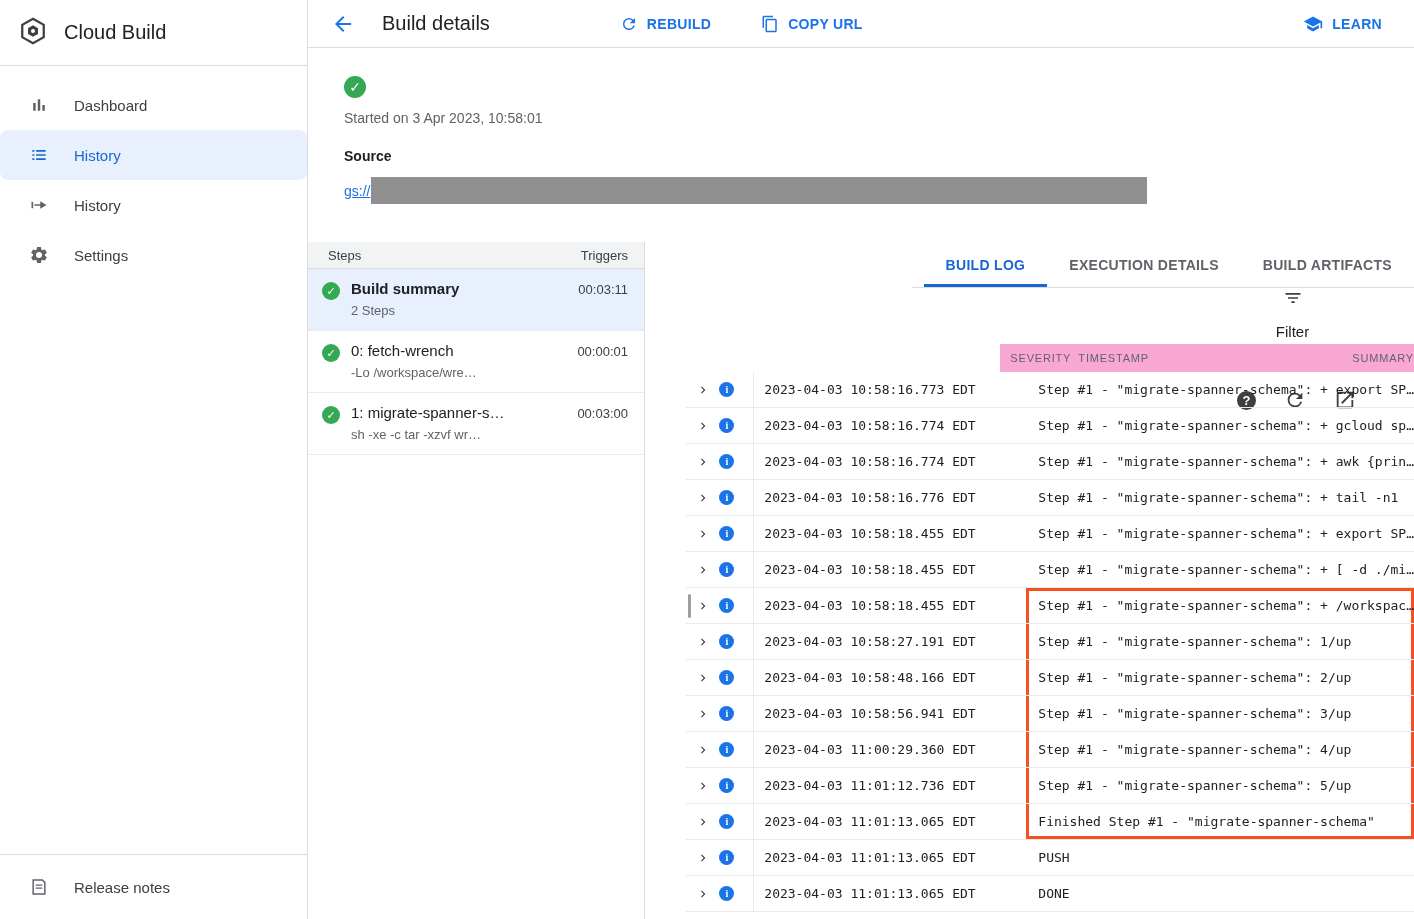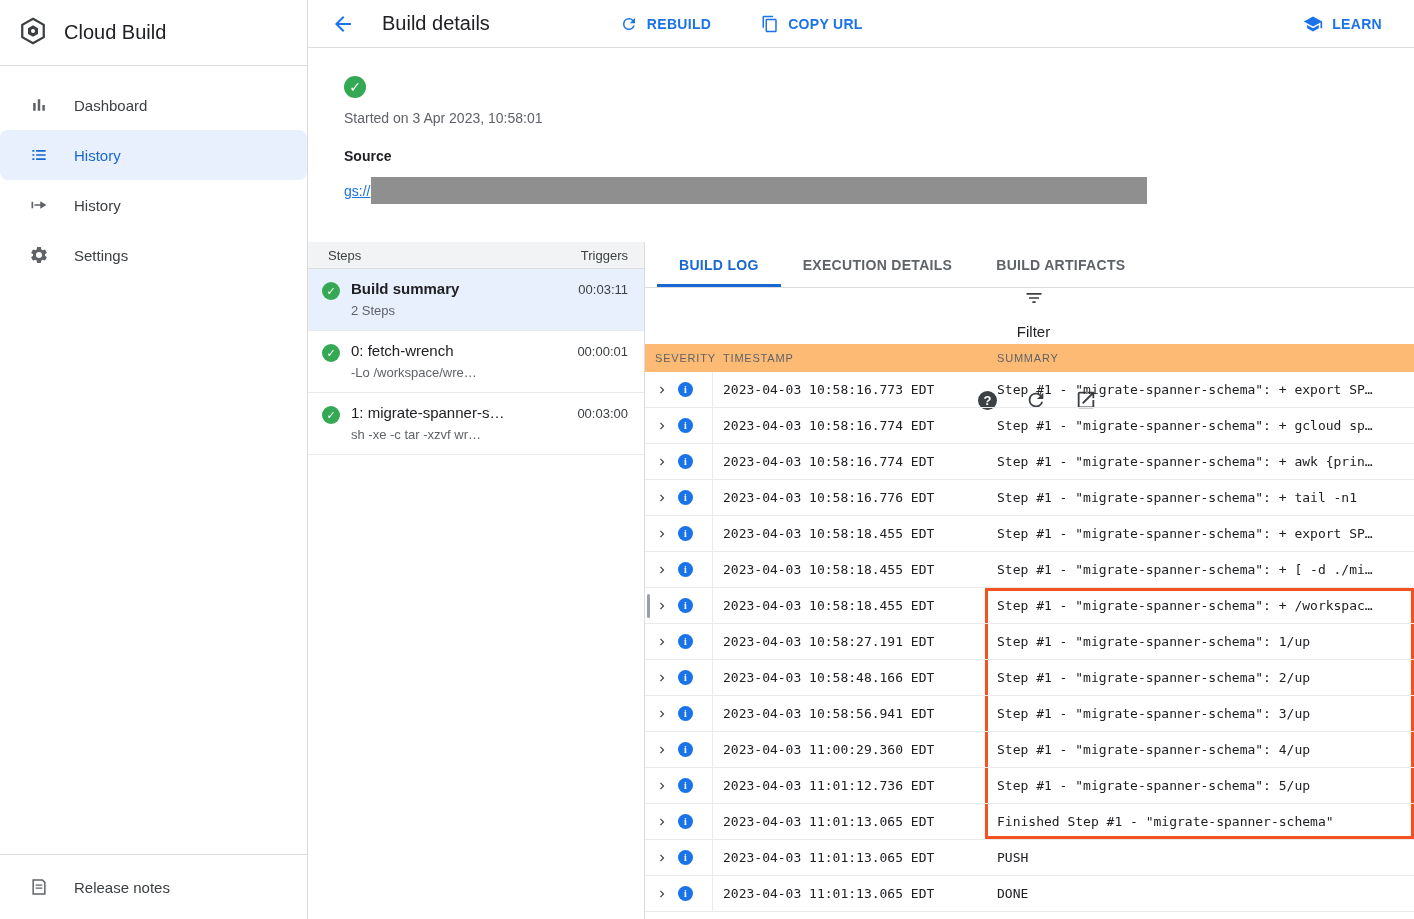--- a/index.html
+++ b/index.html
@@ -52,36 +52,36 @@
   .step-row { display:flex; gap:11px; padding:11px 16px 12px 14px; border-bottom:1px solid #e8eaed; cursor:pointer; }
   .step-row.selected { background:var(--selected-bg,#e8f0fe); }
   .step-check { width:18px; height:18px; flex-shrink:0; border-radius:50%; background:var(--green,#34a853); color:#fff; font-size:11px; display:flex; align-items:center; justify-content:center; margin-top:2px; }
   .step-main { flex:1; min-width:0; }
   .step-title { font-size:15px; color:#202124; white-space:nowrap; overflow:hidden; }
   .step-row.selected .step-title { font-weight:700; }
   .step-sub { margin-top:6px; font-size:13px; color:#5f6368; white-space:nowrap; overflow:hidden; }
   .step-duration { font-size:13px; color:#3c4043; flex-shrink:0; margin-top:2px;text-align:center; }
 
   
-  .log-panel { flex:1; min-width:0; display:flex; flex-direction:column; }
+  .log-panel { flex:1; min-width:0; display:flex; flex-direction:column;align-items:flex-end; }
   .tabs { display:flex; height:46px; flex-shrink:0; border-bottom:1px solid #dadce0; padding-left:12px; }
   .tab { padding:0 22px; display:flex; align-items:center; font-size:14px; font-weight:700; letter-spacing:.3px; color:#5f6368; cursor:pointer; position:relative; }
   .tab.selected { color:var(--accent-selected,#1967d2); }
   .tab.selected::after { content:""; position:absolute; left:0; right:0; bottom:0; height:3px; background:var(--accent-selected,#1967d2); }
 
   .filter-bar { height:56px; flex-shrink:0; display:flex; align-items:center; gap:15px; padding:0 20px 0 28px;flex-direction:column; }
   .filter-icon { color:#3c4043; display:flex; }
   .filter-label { font-size:15px; color:#202124; }
   .filter-input { flex:1; border:none; outline:none; font-size:15px; color:#202124; font-family:"Liberation Sans",sans-serif; }
   .filter-input::placeholder { color:#80868b; }
   .filter-actions { display:flex; align-items:center; gap:28px; margin-left:8px; }
   .icon-btn { display:flex; align-items:center; justify-content:center; cursor:pointer; color:#3c4043; }
   .help-circle { width:19px; height:19px; border-radius:50%; background:#3c4043; color:#fff; font-size:13px; font-weight:700; display:flex; align-items:center; justify-content:center; }
 
-  .log-header { height:28px; flex-shrink:0; background:#fdba74; display:flex; align-items:center; font-size:11px; font-weight:400; color:#5f6368; letter-spacing:.8px; }
+  .log-header { height:28px; flex-shrink:0; background:#f9a8d4; display:flex; align-items:center; font-size:11px; font-weight:400; color:#5f6368; letter-spacing:.8px; }
   .log-rows { flex:1; overflow:hidden; }
   .log-row { display:flex; height:36px; align-items:stretch; border-bottom:1px solid #e8eaed; font-family:"DejaVu Sans Mono", monospace; font-size:13px; position:relative; }
   .col-sev { width:68px; flex-shrink:0; padding-left:10px; }
   .col-ts  { width:272px; flex-shrink:0; padding-left:10px; }
   .col-sum { flex:1; min-width:0; padding-left:12px; }
   .log-row .col-sev { display:flex; align-items:center; gap:9px; border-right:1px solid #e8eaed; }
   .log-row .col-ts { display:flex; align-items:center; color:#202124; }
   .log-row .col-sum { display:flex; align-items:center; color:#202124; white-space:nowrap; overflow:hidden; }
   .chev { display:flex; cursor:pointer; }
   .info-badge { width:15px; height:15px; border-radius:50%; background:var(--accent,#1a73e8); color:#fff; font-size:10px; font-weight:700; display:flex; align-items:center; justify-content:center; font-family:"Liberation Serif",serif; }

